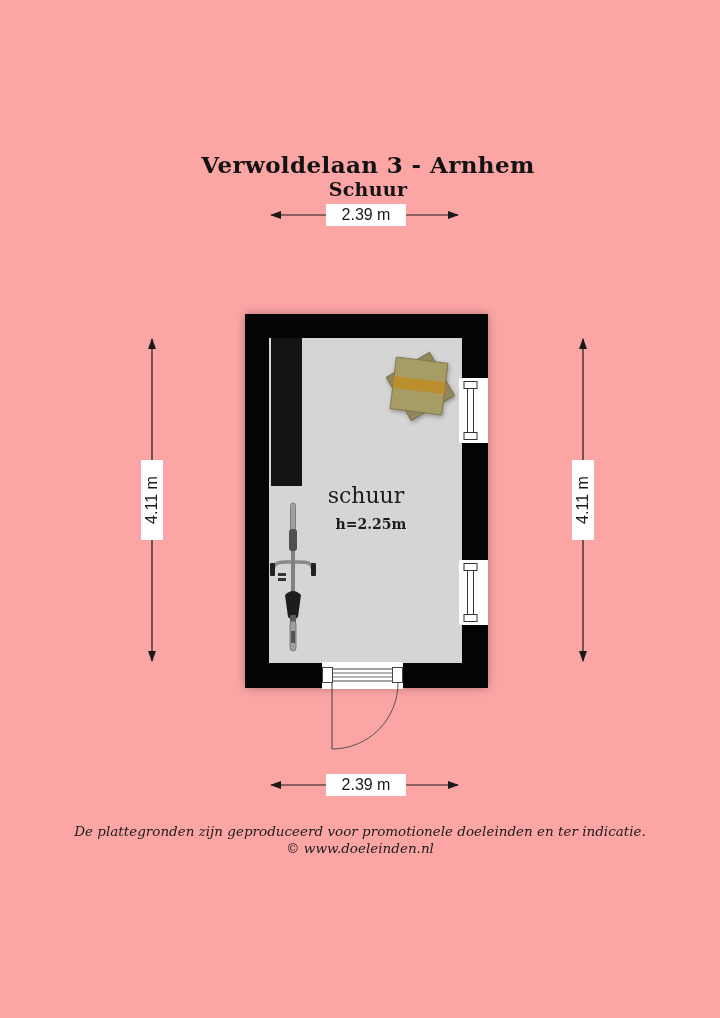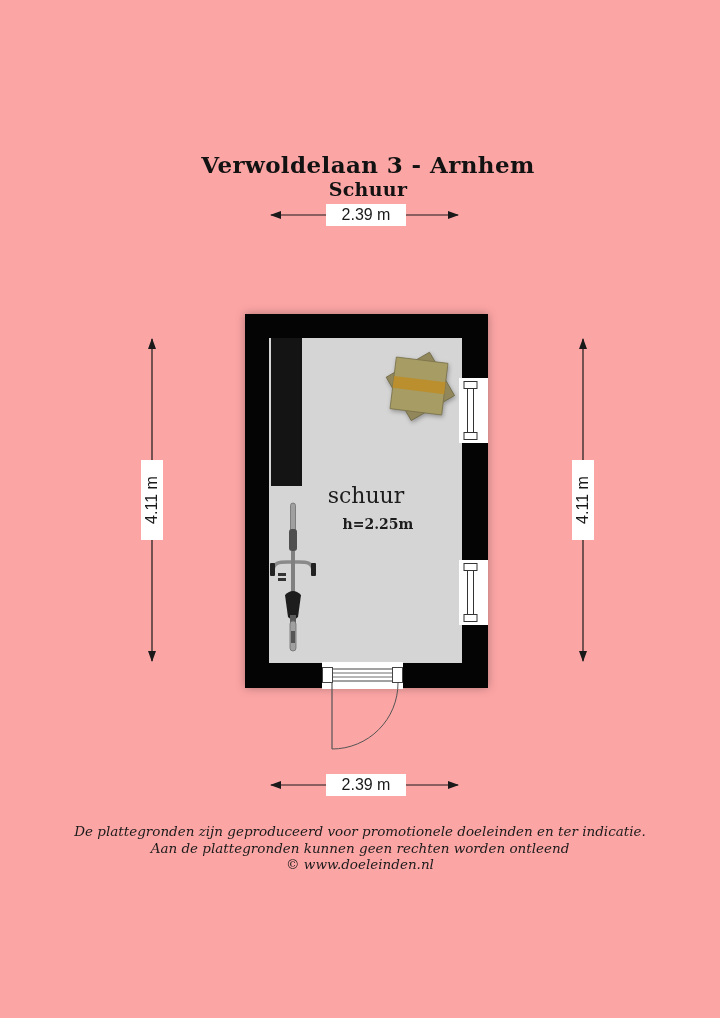--- a/index.html
+++ b/index.html
@@ -55,21 +55,21 @@
   .room-name {
     position: absolute;
     left: 266px; top: 483px;
     width: 200px;
     text-align: center;
     font-size: 22px;
     color: #1c1c1c;
   }
   .room-height {
     position: absolute;
-    left: 278px; top: 516px;
+    left: 271px; top: 516px;
     width: 200px;
     text-align: center;
     font-size: 14px;
     font-weight: 700;
     color: #1c1c1c;
   }
   .footer {
     position: absolute;
     left: 0; top: 823px;
     width: 720px;
@@ -160,17 +160,16 @@
   <div class="dim-label dim-top">2.39 m</div>
   <div class="dim-label dim-bottom">2.39 m</div>
   <div class="dim-label vertical dim-left">4.11 m</div>
   <div class="dim-label vertical dim-right">4.11 m</div>
 
   <div class="room-name">schuur</div>
   <div class="room-height">h=2.25m</div>
 
   <div class="footer">
     <div>De plattegronden zijn geproduceerd voor promotionele doeleinden en ter indicatie.</div>
-    <div>Aan de plattegronden kunnen geen rechten worden ontleend</div>
     <div>© www.doeleinden.nl</div>
   </div>
 
 </div>
 
 </body></html>

